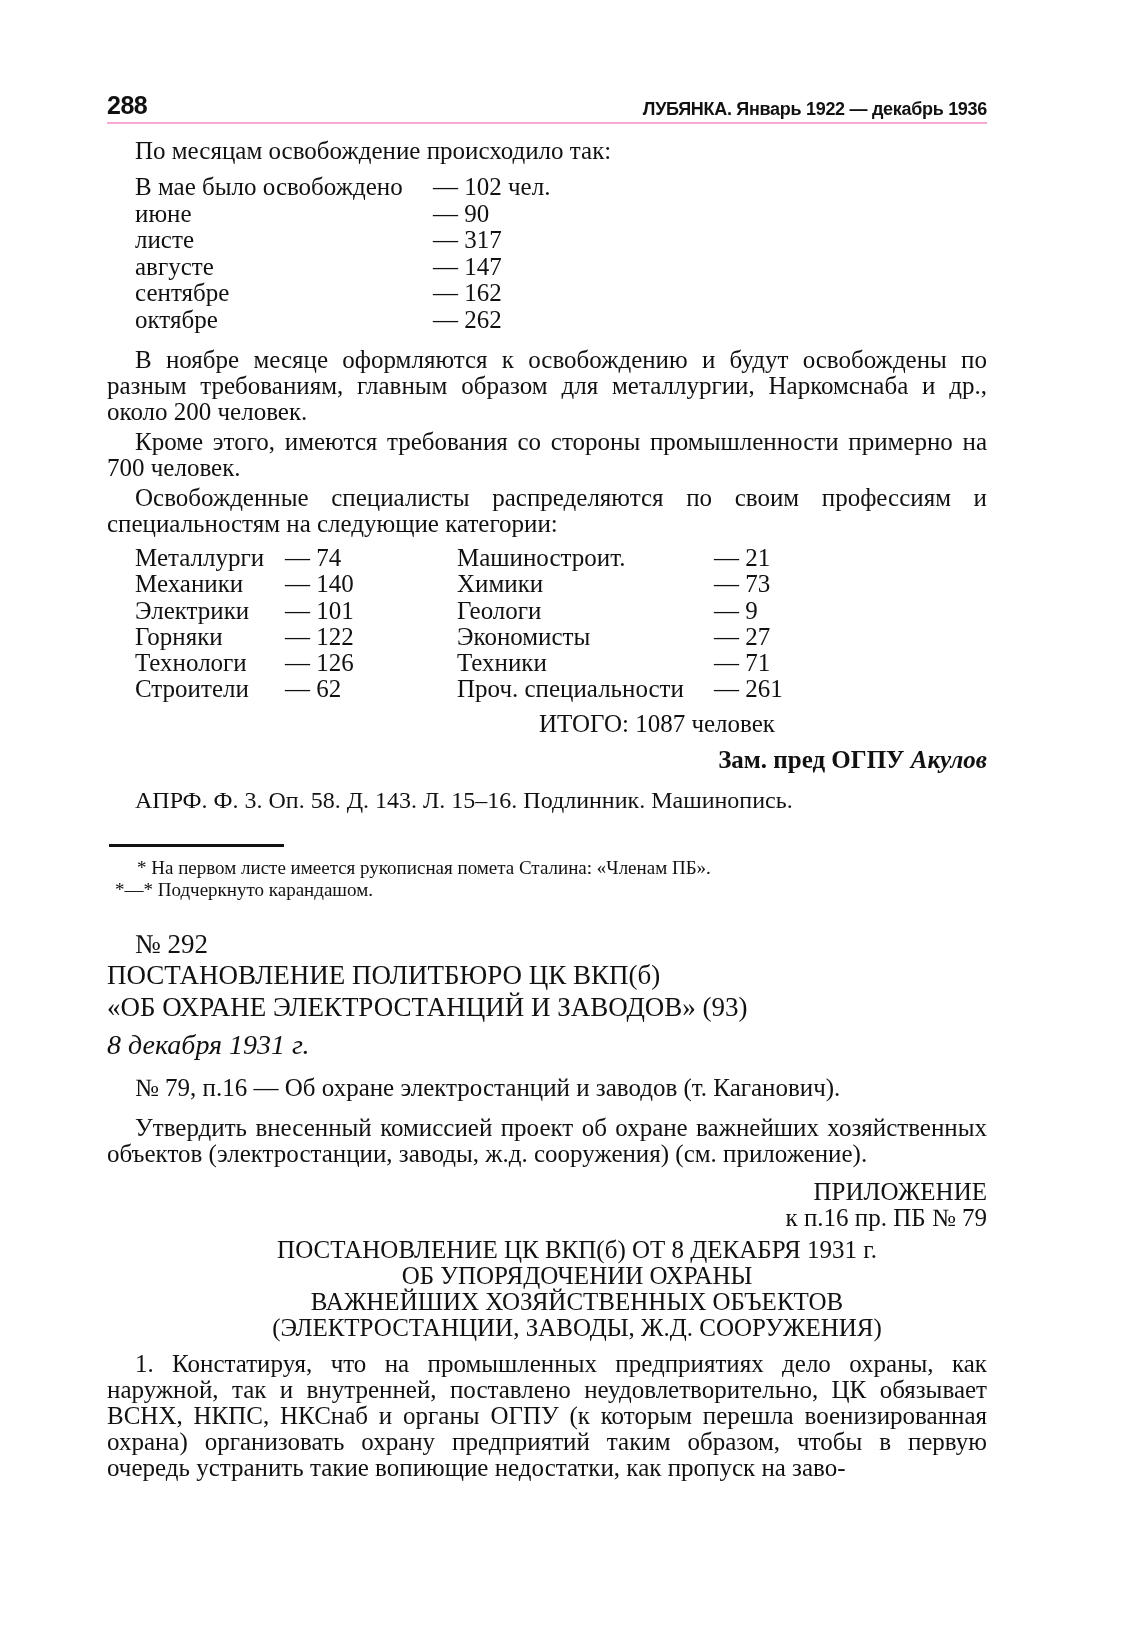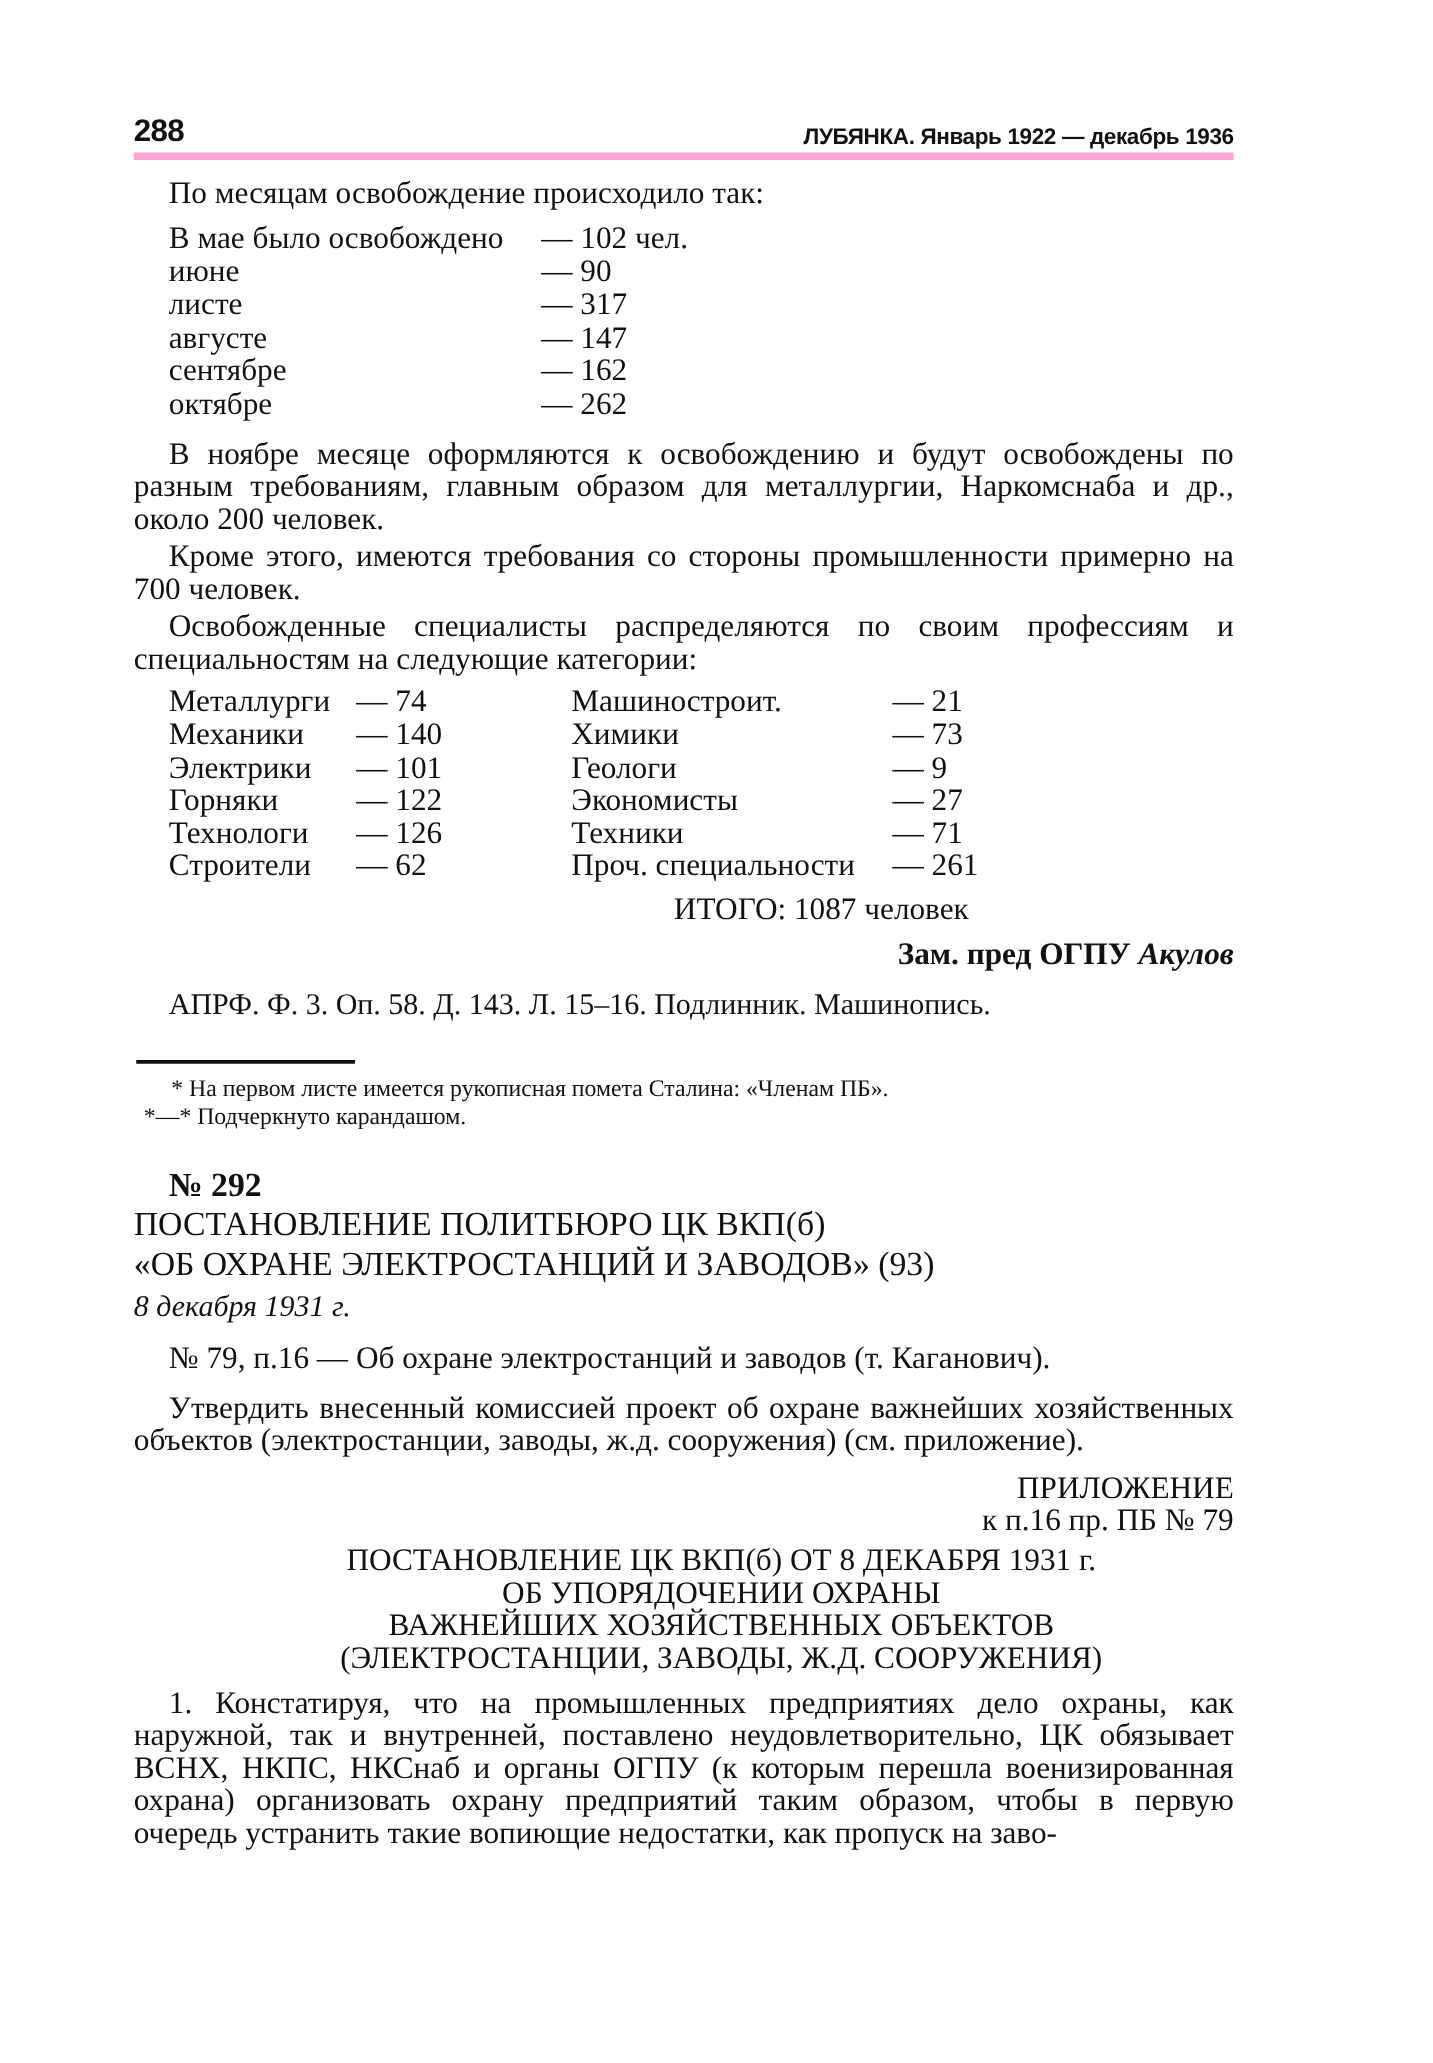--- a/index.html
+++ b/index.html
@@ -4,21 +4,21 @@
   <style>
     html, body { margin: 0; padding: 0; background: #ffffff; }
     body {
       width: 1146px; height: 1650px; position: relative; overflow: hidden;
       color: #111111;
       font-family: "Liberation Serif", "DejaVu Serif", serif;
     }
     .page { position: absolute; left: 107px; top: 90px; width: 880px; }
     .header {
       display: flex; justify-content: space-between; align-items: flex-end;
-      height: 30px; border-bottom: 6px solid #f9a8d4; padding-bottom: 2px;
+      height: 30px; border-bottom: 2px solid #f9a8d4; padding-bottom: 2px;
       font-family: "Liberation Sans", "DejaVu Sans", sans-serif;
     }
     .header .num { font-size: 25px; font-weight: bold; letter-spacing: -0.5px; }
     .header .run { font-size: 18px; font-weight: bold; letter-spacing: -0.3px; }
     .t { font-size: 25px; line-height: 26px; }
     .p { text-indent: 28px; margin: 0; text-align: justify; }
     .months { margin-left: 28px; margin-top: 10px; }
     .mrow { display: flex; height: 26.5px; line-height: 26px; }
     .mrow .lab { width: 298px; }
     .cats { display: flex; margin-left: 28px; margin-top: 8px; align-items: center; }
@@ -26,23 +26,23 @@
     .col1 { width: 322px; }
     .col1 .lab { width: 150px; }
     .col2 .lab { width: 257px; }
     .total { text-align: right; margin-right: 212px; margin-top: 8px; }
     .sign { text-align: right; margin-top: 10px; font-weight: bold; }
     .sign i { font-style: italic; }
     .archive { font-size: 24px; margin-top: 14px; margin-left: 28px; }
     .fnrule { width: 175px; border-top: 3px solid #111; margin-top: 30px; margin-left: 2px; }
     .fn { font-size: 19px; line-height: 22px; margin-left: 8px; }
     .fn.first { margin-top: 10px; margin-left: 30px; }
-    .docno { font-size: 27px; font-weight: bold; margin-top: 28px; margin-left: 28px; line-height: 30px; }
+    .docno { font-size: 27px; font-weight: normal; margin-top: 28px; margin-left: 28px; line-height: 30px; }
     .doctitle { font-size: 27px; font-weight: normal; line-height: 32px; }
-    .docdate { font-size: 24px; font-style: italic; margin-top: 6px; }
+    .docdate { font-size: 28px; font-style: italic; margin-top: 6px; }
     .appendix { text-align: right; margin-top: 12px; }
     .apptitle { text-align: center; margin-top: 6px; margin-left: 60px; }
     .gap10 { margin-top: 10px; }
     .gap14 { margin-top: 14px; }
   </style>
 </head>
 <body>
 
 <div class="page">
 

